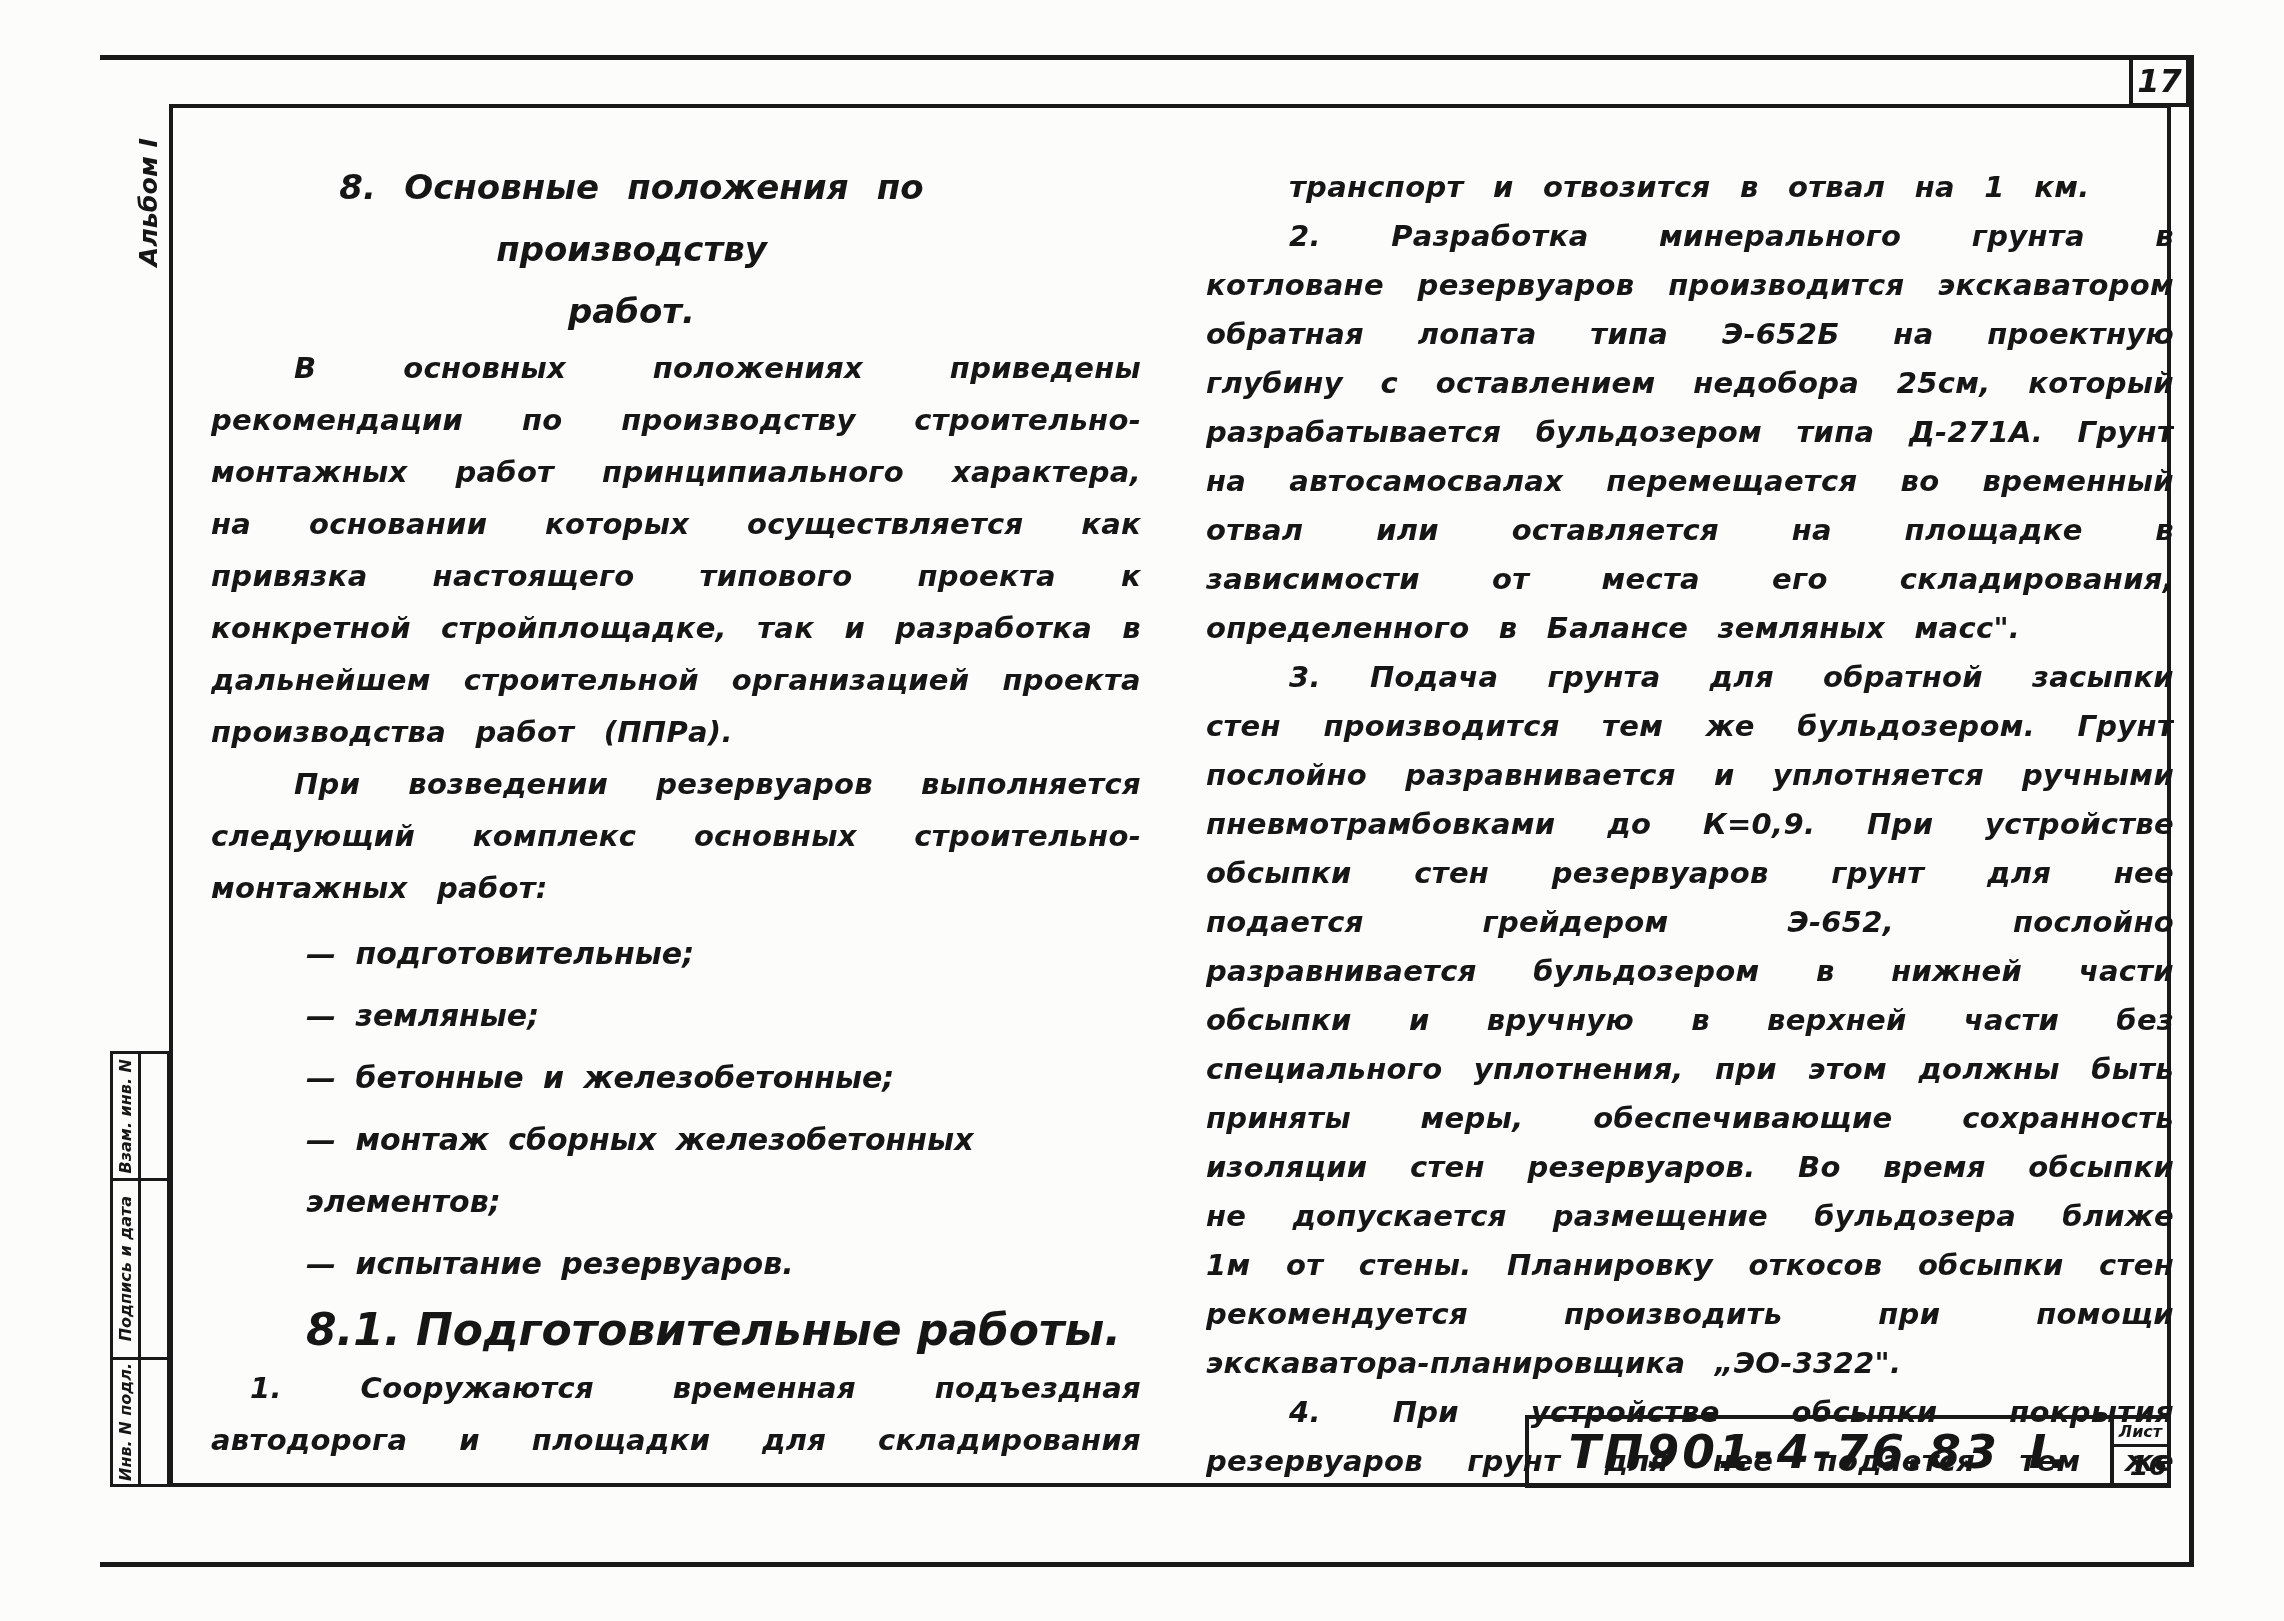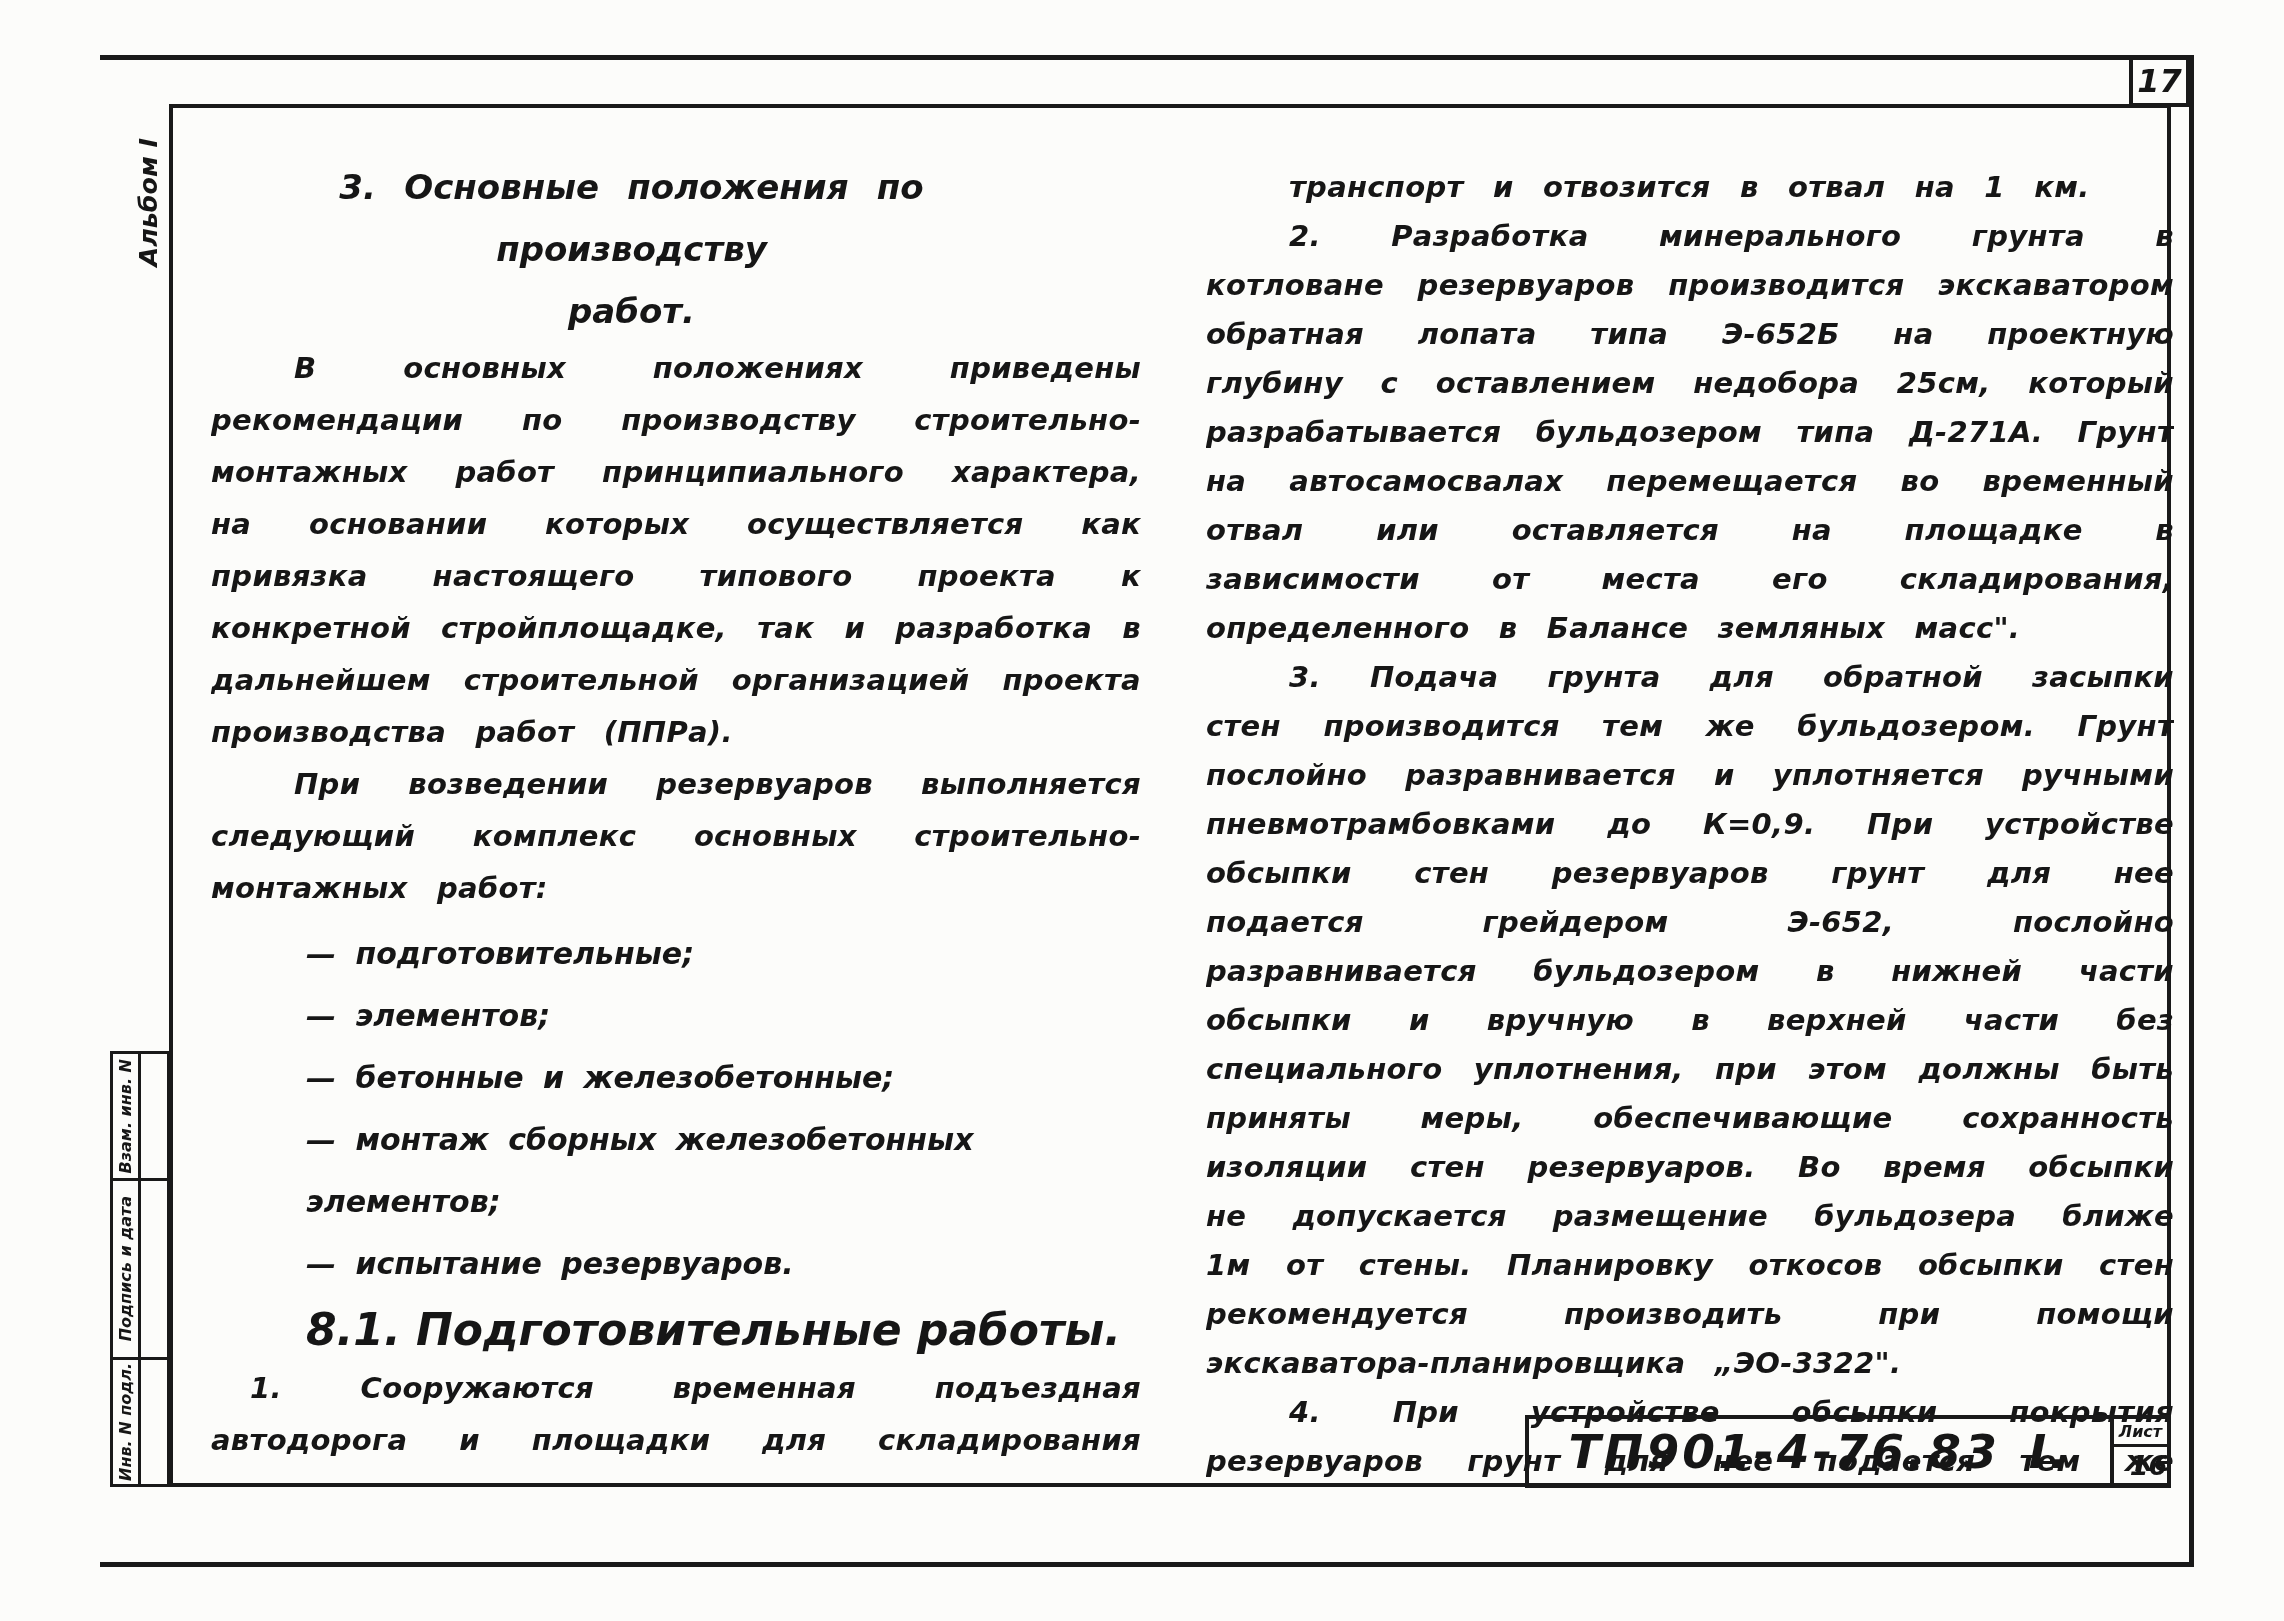--- a/index.html
+++ b/index.html
@@ -120,27 +120,27 @@
     </div>
     <div class="margin-row">
       <div class="margin-lbl">
         <span class="vtext hand">Инв. N подл.</span>
       </div>
       <div class="margin-val"></div>
     </div>
   </div>
 
   <div class="col col-left hand">
-    <div class="h-main">3. Основные положения по производству</div>
+    <div class="h-main">8. Основные положения по производству</div>
     <div class="h-main">работ.</div>
     <div class="para">В основных положениях приведены рекомендации по производству строительно-монтажных работ принципиального характера, на основании которых осуществляется как привязка настоящего типового проекта к конкретной стройплощадке, так и разработка в дальнейшем строительной организацией проекта производства работ (ППРа).</div>
     <div class="para">При возведении резервуаров выполняется следующий комплекс основных строительно-монтажных работ:</div>
     <div class="list">
       <div class="list-item">— подготовительные;</div>
-      <div class="list-item">— элементов;</div>
+      <div class="list-item">— земляные;</div>
       <div class="list-item">— бетонные и железобетонные;</div>
       <div class="list-item">— монтаж сборных железобетонных элементов;</div>
       <div class="list-item">— испытание резервуаров.</div>
     </div>
     <div class="h-sub pl-150">8.1. Подготовительные работы.</div>
     <div class="para small-indent">1. Сооружаются временная подъездная автодорога и площадки для складирования строительных материалов.</div>
     <div class="para small-indent">2. Организуется временное обеспечение строительства энергетическими ресурсами, водой.</div>
 
   </div>
 

